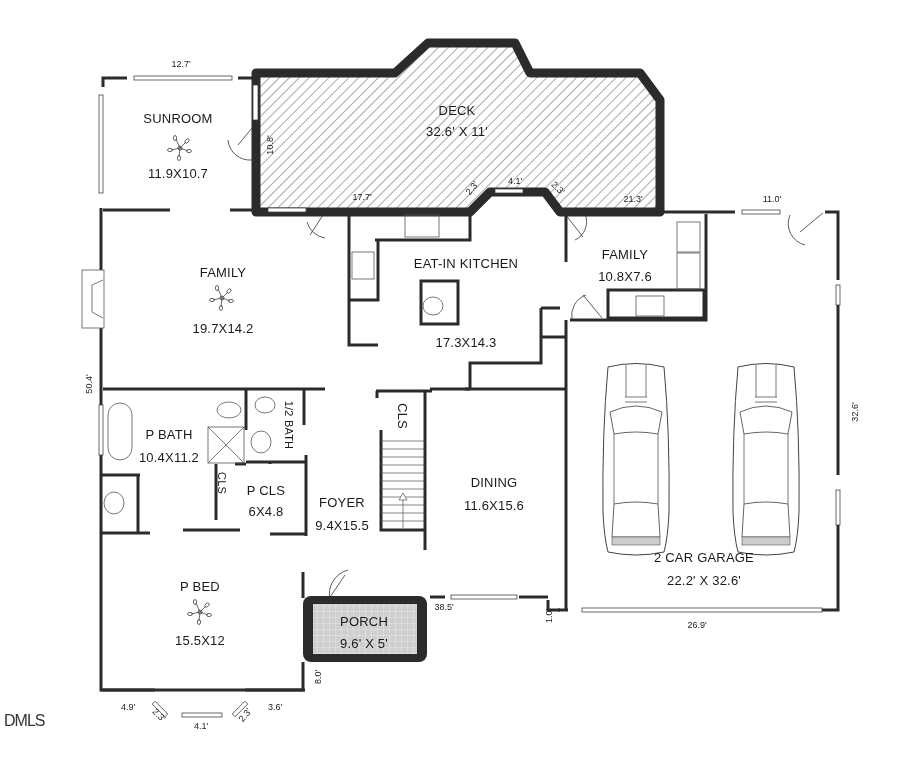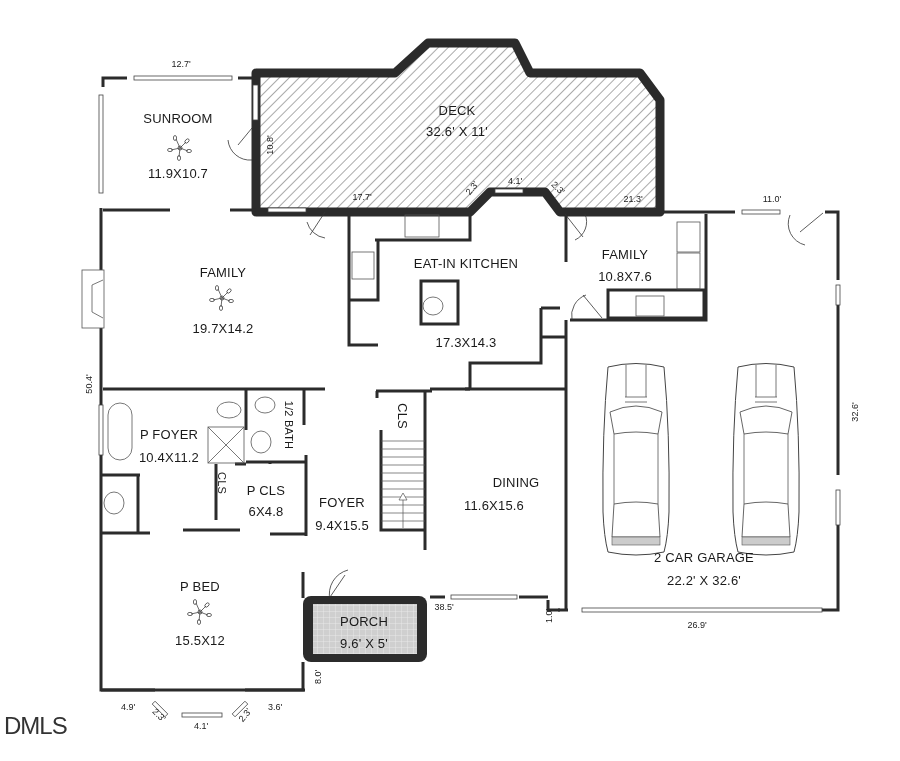--- a/index.html
+++ b/index.html
@@ -4,21 +4,21 @@
 <style>
   html, body { margin: 0; padding: 0; background: #ffffff; }
   body { width: 900px; height: 761px; position: relative; overflow: hidden; font-family: "Liberation Sans", sans-serif; color: #1a1a1a; }
   #plan { position: absolute; left: 0; top: 0; width: 900px; height: 761px; }
   .lbl { position: absolute; font-size: 13px; white-space: nowrap; transform: translate(-50%, -50%); letter-spacing: 0.2px; }
   .dim { position: absolute; font-size: 9px; white-space: nowrap; transform: translate(-50%, -50%); color: #222; }
   .rot-90 { transform: translate(-50%, -50%) rotate(-90deg); }
   .rot90 { transform: translate(-50%, -50%) rotate(90deg); }
   .rot45 { transform: translate(-50%, -50%) rotate(45deg); }
   .rotm45 { transform: translate(-50%, -50%) rotate(-50deg); }
-  .wm { position: absolute; left: 4px; top: 712px; font-size: 24px; color: #333; letter-spacing: -1px; font-weight: 300; }
+  .wm { position: absolute; left: 4px; top: 712px; font-size: 16px; color: #333; letter-spacing: -1px; font-weight: 300; }
 </style>
 </head>
 <body>
 
 <svg id="plan" viewBox="0 0 900 761" xmlns="http://www.w3.org/2000/svg">
   <defs>
     <pattern id="hatch" width="7" height="7" patternUnits="userSpaceOnUse" patternTransform="rotate(45)">
       <line x1="0" y1="0" x2="0" y2="7" stroke="#555" stroke-width="1"></line>
     </pattern>
     <pattern id="tile" width="6" height="6" patternUnits="userSpaceOnUse">
@@ -200,30 +200,30 @@
 <div class="lbl" style="left:178px;top:118px">SUNROOM</div>
 <div class="lbl" style="left:178px;top:173px">11.9X10.7</div>
 <div class="lbl" style="left:457px;top:110px">DECK</div>
 <div class="lbl" style="left:457px;top:131px">32.6' X 11'</div>
 <div class="lbl" style="left:223px;top:272px">FAMILY</div>
 <div class="lbl" style="left:223px;top:328px">19.7X14.2</div>
 <div class="lbl" style="left:466px;top:263px">EAT-IN KITCHEN</div>
 <div class="lbl" style="left:466px;top:342px">17.3X14.3</div>
 <div class="lbl" style="left:625px;top:254px">FAMILY</div>
 <div class="lbl" style="left:625px;top:276px">10.8X7.6</div>
-<div class="lbl" style="left:169px;top:434px">P FOYER</div>
+<div class="lbl" style="left:169px;top:434px">P BATH</div>
 <div class="lbl" style="left:169px;top:457px">10.4X11.2</div>
 <div class="lbl rot90" style="left:289px;top:425px;font-size:11px">1/2 BATH</div>
 <div class="lbl rot90" style="left:222px;top:483px;font-size:11px">CLS</div>
 <div class="lbl" style="left:266px;top:490px">P CLS</div>
 <div class="lbl" style="left:266px;top:511px">6X4.8</div>
 <div class="lbl rot90" style="left:402px;top:416px">CLS</div>
 <div class="lbl" style="left:342px;top:502px">FOYER</div>
 <div class="lbl" style="left:342px;top:525px">9.4X15.5</div>
-<div class="lbl" style="left:516px;top:482px">DINING</div>
+<div class="lbl" style="left:494px;top:482px">DINING</div>
 <div class="lbl" style="left:494px;top:505px">11.6X15.6</div>
 <div class="lbl" style="left:704px;top:557px">2 CAR GARAGE</div>
 <div class="lbl" style="left:704px;top:580px">22.2' X 32.6'</div>
 <div class="lbl" style="left:364px;top:621px">PORCH</div>
 <div class="lbl" style="left:364px;top:643px">9.6' X 5'</div>
 <div class="lbl" style="left:200px;top:586px">P BED</div>
 <div class="lbl" style="left:200px;top:640px">15.5X12</div>
 
 <div class="dim" style="left:181px;top:64px">12.7'</div>
 <div class="dim rot-90" style="left:270px;top:145px">10.8'</div>

